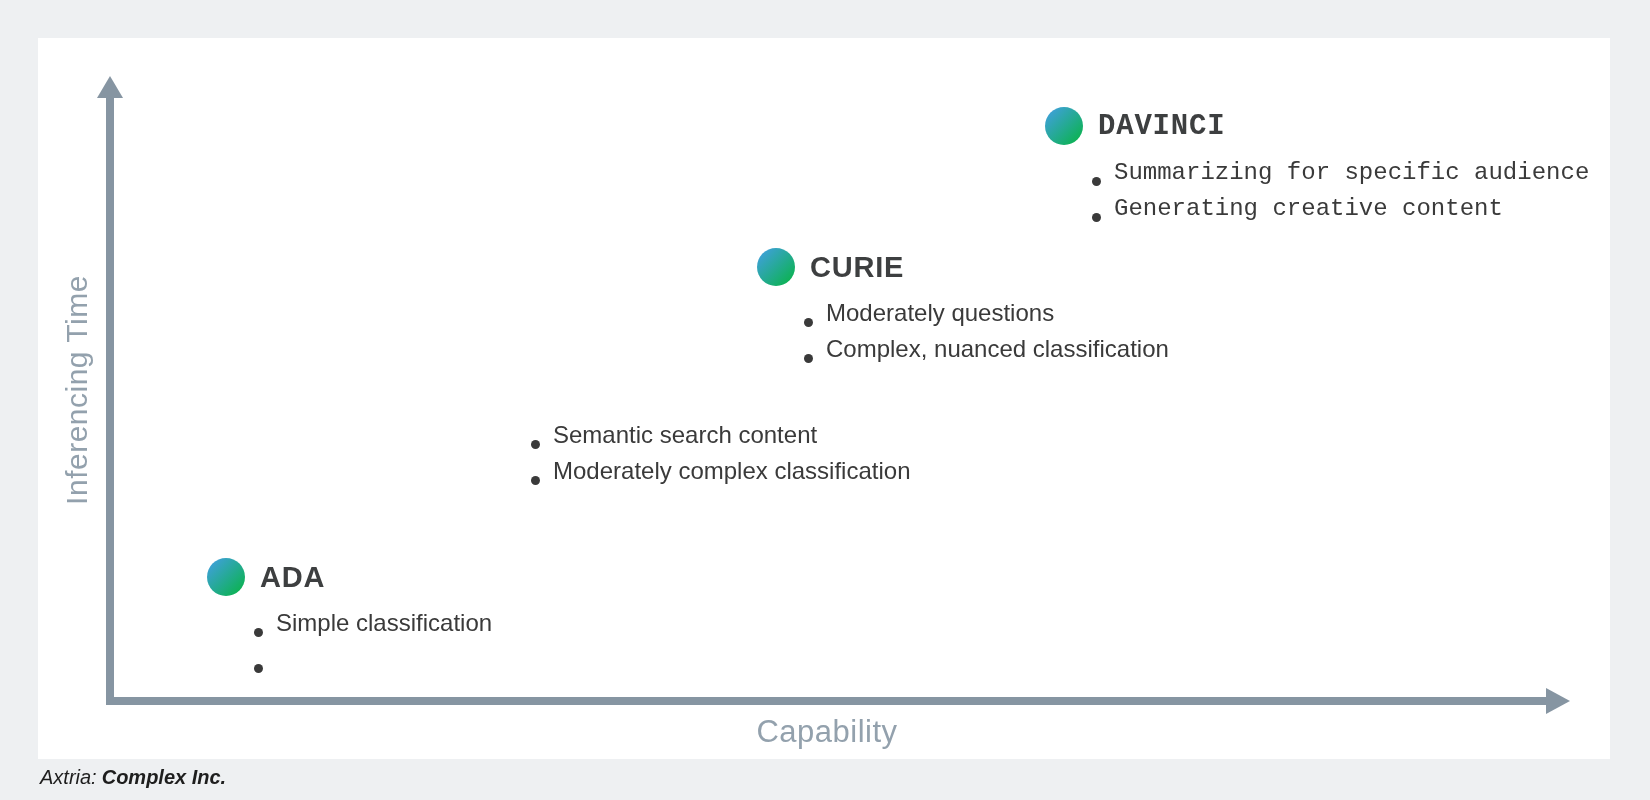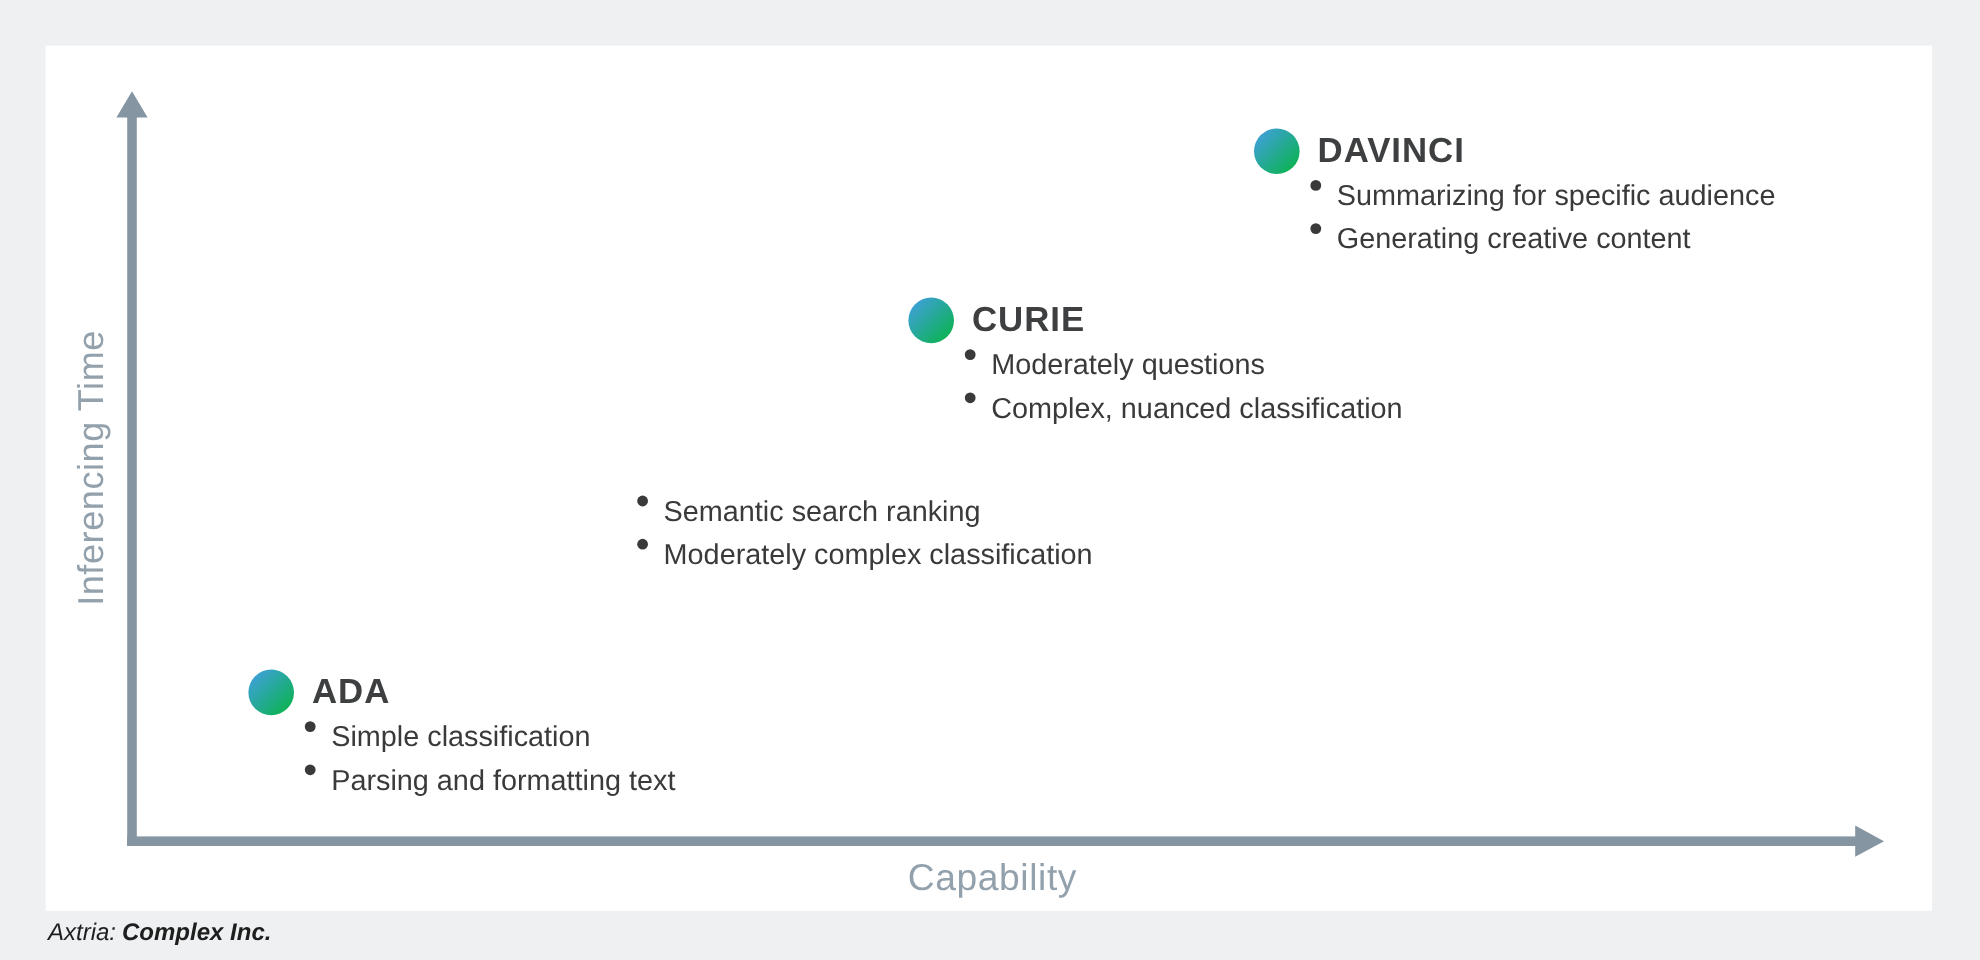--- a/index.html
+++ b/index.html
@@ -94,38 +94,38 @@
     letter-spacing:0.8px;
     color:var(--title-text);
     white-space:nowrap;
   }
   ul.bullets{
     list-style:none;
     margin:5px 0 0 47px;
   }
   ul.bullets li{
     display:flex;
-    align-items:flex-start;
+    align-items:flex-end;
     height:36px;
     font-size:24px;
     color:var(--bullet-text);
     white-space:nowrap;
   }
   .bullet-dot{
     display:inline-block;
     width:9px; height:9px;
     border-radius:50%;
     background:var(--bullet-text);
     margin-right:13px;
     flex-shrink:0;
   }
   .group-ada    {left:169px; top:520px;}
   .group-babbage{left:446px; top:370px;}
   .group-curie  {left:719px; top:210px;}
-  .group-davinci{left:1007px; top:69px;}
+  .group-davinci{left:1007px; top:69px;font-family:Liberation Mono, monospace;}
   .source{
     position:absolute;
     left:40px; top:766px;
     font-size:20px;
     font-style:italic;
     color:var(--source-text);
   }
   .source .src-name{font-weight:700; margin-left:5px;}
 </style>
 </head>
@@ -146,30 +146,29 @@
       <span class="dot"></span>
       <span class="title">ADA</span>
     </div>
     <ul class="bullets">
       <li>
           <span class="bullet-dot"></span>
           <span>Simple classification</span>
         </li>
       <li>
           <span class="bullet-dot"></span>
-          <span>Parsing and formatting text</span>
         </li>
     </ul>
   </div>
 
   <div class="group group-babbage">
     <ul class="bullets">
       <li>
           <span class="bullet-dot"></span>
-          <span>Semantic search ranking</span>
+          <span>Semantic search content</span>
         </li>
       <li>
           <span class="bullet-dot"></span>
           <span>Moderately complex classification</span>
         </li>
     </ul>
   </div>
 
   <div class="group group-curie">
     <div class="head">

